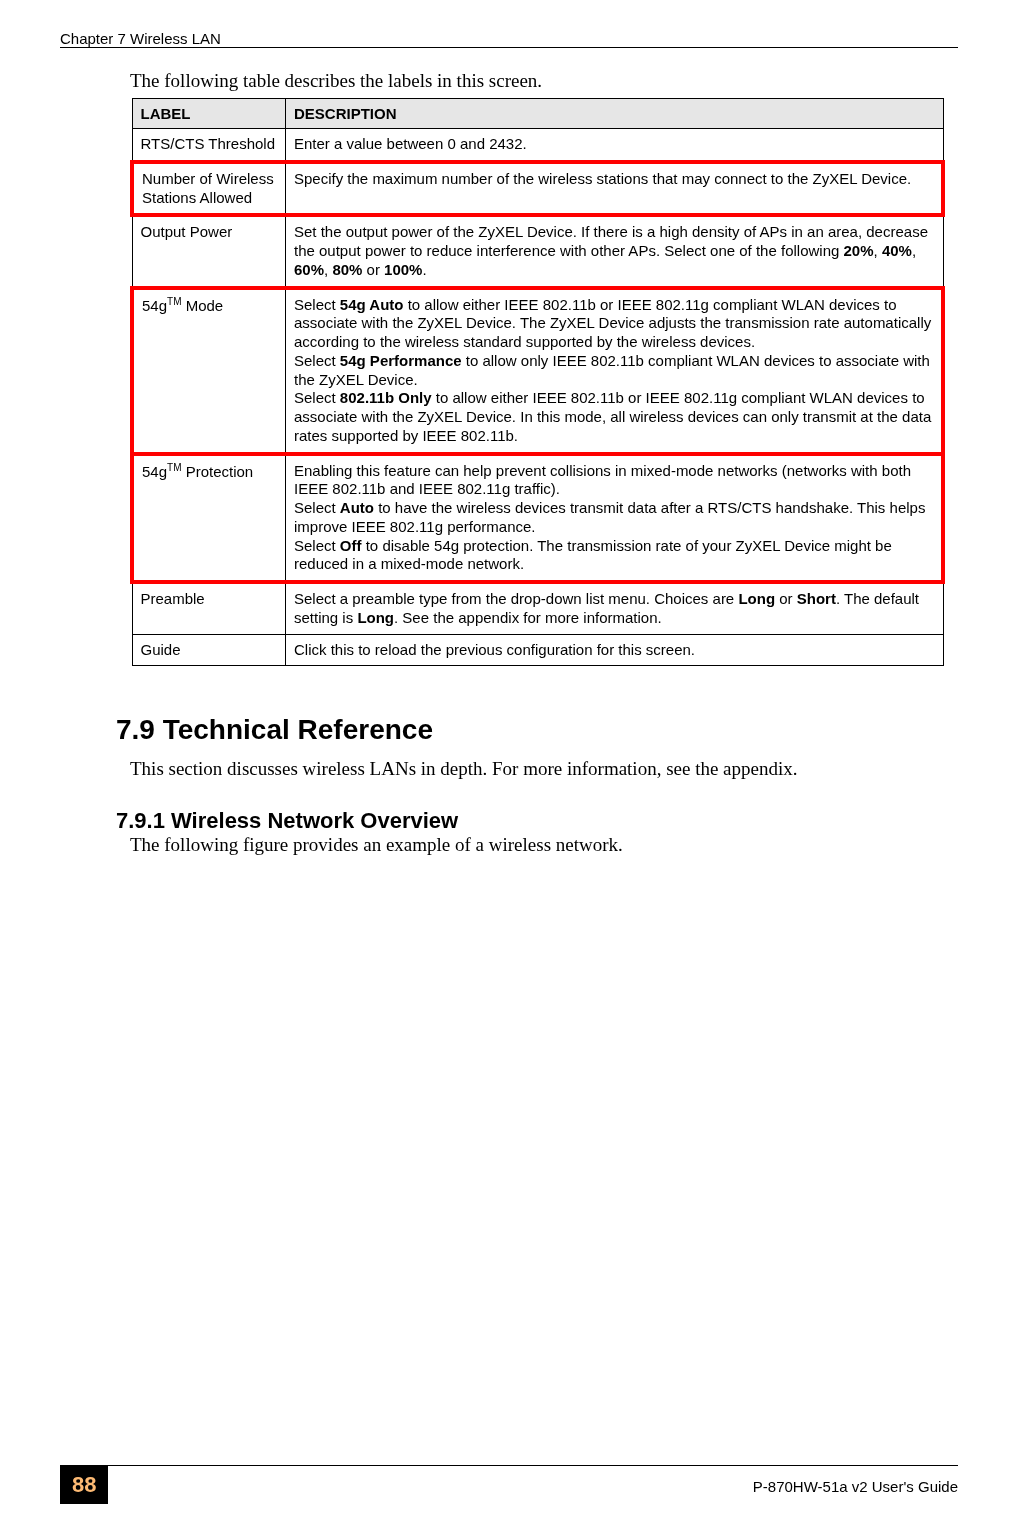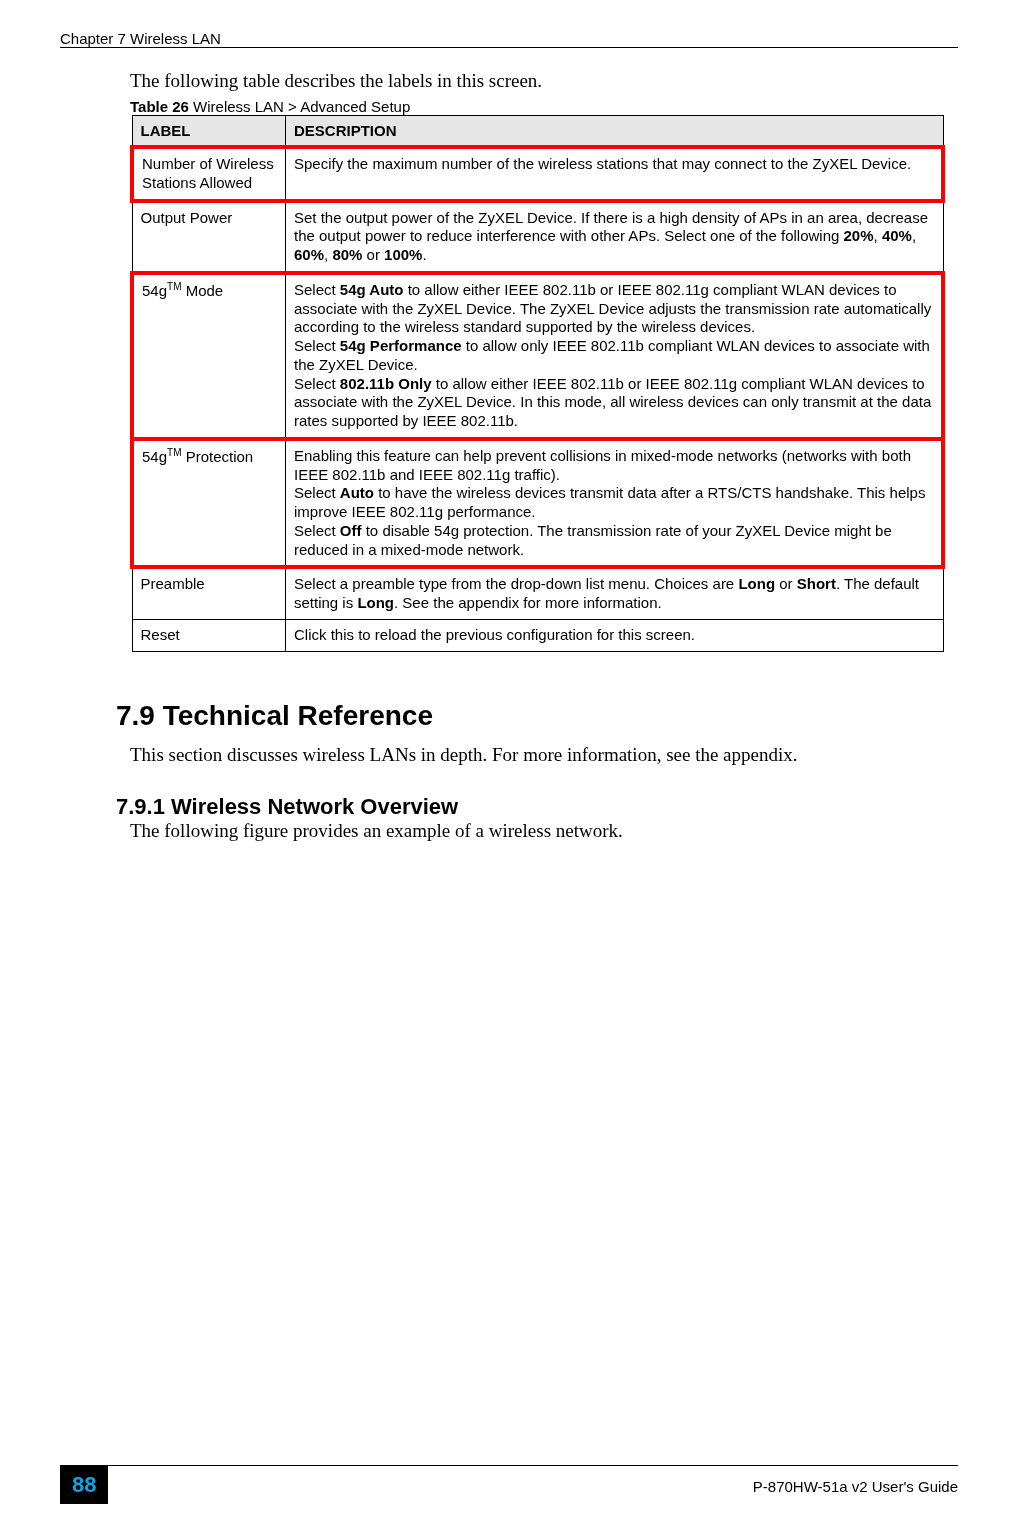--- a/index.html
+++ b/index.html
@@ -91,21 +91,21 @@
     bottom: 20px;
     left: 60px;
     right: 60px;
     border-top: 1.5px solid #000;
     padding-top: 6px;
     font-family: Arial, Helvetica, sans-serif;
   }
   .page-num {
     display: inline-block;
     background: #000;
-    color: #0ea5e9;
+    color: #fdba74;
     font-weight: bold;
     font-size: 22px;
     padding: 6px 12px;
     margin-top: -6px;
     float: left;
   }
   .guide-name {
     float: right;
     font-size: 15px;
     padding-top: 6px;
@@ -114,32 +114,33 @@
 </style>
 </head>
 <body>
 
 <div class="page">
 
   <div class="chapter-header">Chapter 7 Wireless LAN</div>
 
   <div class="intro-line">The following table describes the labels in this screen.</div>
 
-  <div class="table-caption">
-    <span class="caption-bold">Table 26</span><span>   Wireless LAN &gt; Advanced Setup</span>
-  </div>
 
   <table class="config-table">
     <thead>
       <tr>
         <th>LABEL</th>
         <th>DESCRIPTION</th>
       </tr>
     </thead>
     <tbody id="table-body">
+    <tr>
+          <td class="label-col">RTS/CTS Threshold</td>
+          <td>Enter a value between 0 and 2432.</td>
+        </tr>
         <tr class="red-box">
           <td class="label-col" style="border-color: rgb(255, 0, 0) rgb(0, 0, 0) rgb(255, 0, 0) rgb(255, 0, 0); border-width: 4px 1px 4px 4px; border-style: solid;">Number of Wireless Stations Allowed</td>
           <td style="border-color: rgb(255, 0, 0) rgb(255, 0, 0) rgb(255, 0, 0) rgb(0, 0, 0); border-width: 4px 4px 4px 1px; border-style: solid;">Specify the maximum number of the wireless stations that may connect to the ZyXEL Device.</td>
         </tr>
         <tr>
           <td class="label-col">Output Power</td>
           <td>Set the output power of the ZyXEL Device. If there is a high density of APs in an area, decrease the output power to reduce interference with other APs. Select one of the following <span class="b">20%</span>, <span class="b">40%</span>, <span class="b">60%</span>, <span class="b">80%</span> or <span class="b">100%</span>.</td>
         </tr>
         <tr class="red-box">
           <td class="label-col" style="border-color: rgb(255, 0, 0) rgb(0, 0, 0) rgb(255, 0, 0) rgb(255, 0, 0); border-width: 4px 1px 4px 4px; border-style: solid;">54g<span class="sup">TM</span> Mode</td>
@@ -147,21 +148,21 @@
         </tr>
         <tr class="red-box">
           <td class="label-col" style="border-color: rgb(255, 0, 0) rgb(0, 0, 0) rgb(255, 0, 0) rgb(255, 0, 0); border-width: 4px 1px 4px 4px; border-style: solid;">54g<span class="sup">TM</span> Protection</td>
           <td style="border-color: rgb(255, 0, 0) rgb(255, 0, 0) rgb(255, 0, 0) rgb(0, 0, 0); border-width: 4px 4px 4px 1px; border-style: solid;">Enabling this feature can help prevent collisions in mixed-mode networks (networks with both IEEE 802.11b and IEEE 802.11g traffic).<br>Select <span class="b">Auto</span> to have the wireless devices transmit data after a RTS/CTS handshake. This helps improve IEEE 802.11g performance.<br>Select <span class="b">Off</span> to disable 54g protection. The transmission rate of your ZyXEL Device might be reduced in a mixed-mode network.</td>
         </tr>
         <tr>
           <td class="label-col">Preamble</td>
           <td>Select a preamble type from the drop-down list menu. Choices are <span class="b">Long</span> or <span class="b">Short</span>. The default setting is <span class="b">Long</span>. See the appendix for more information.</td>
         </tr>
         <tr>
-          <td class="label-col">Reset</td>
+          <td class="label-col">Guide</td>
           <td>Click this to reload the previous configuration for this screen.</td>
         </tr>
       </tbody>
   </table>
 
   <div class="section-h1">7.9  Technical Reference</div>
   <div class="section-body">This section discusses wireless LANs in depth. For more information, see the appendix.</div>
 
   <div class="section-h2">7.9.1  Wireless Network Overview</div>
   <div class="section-body">The following figure provides an example of a wireless network.</div>

